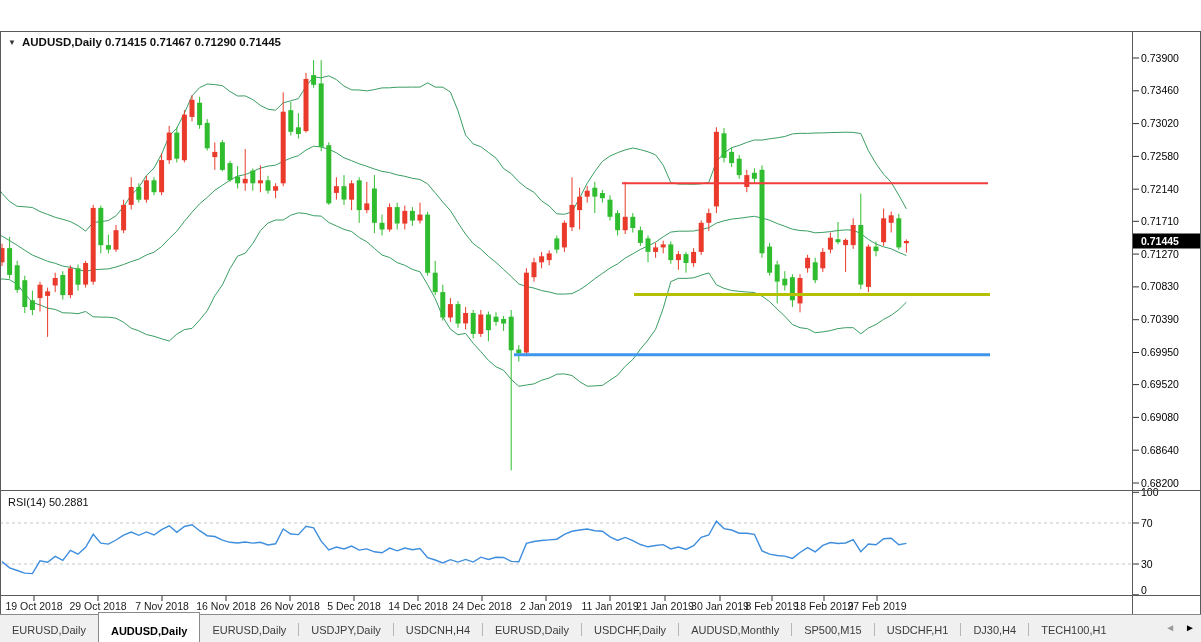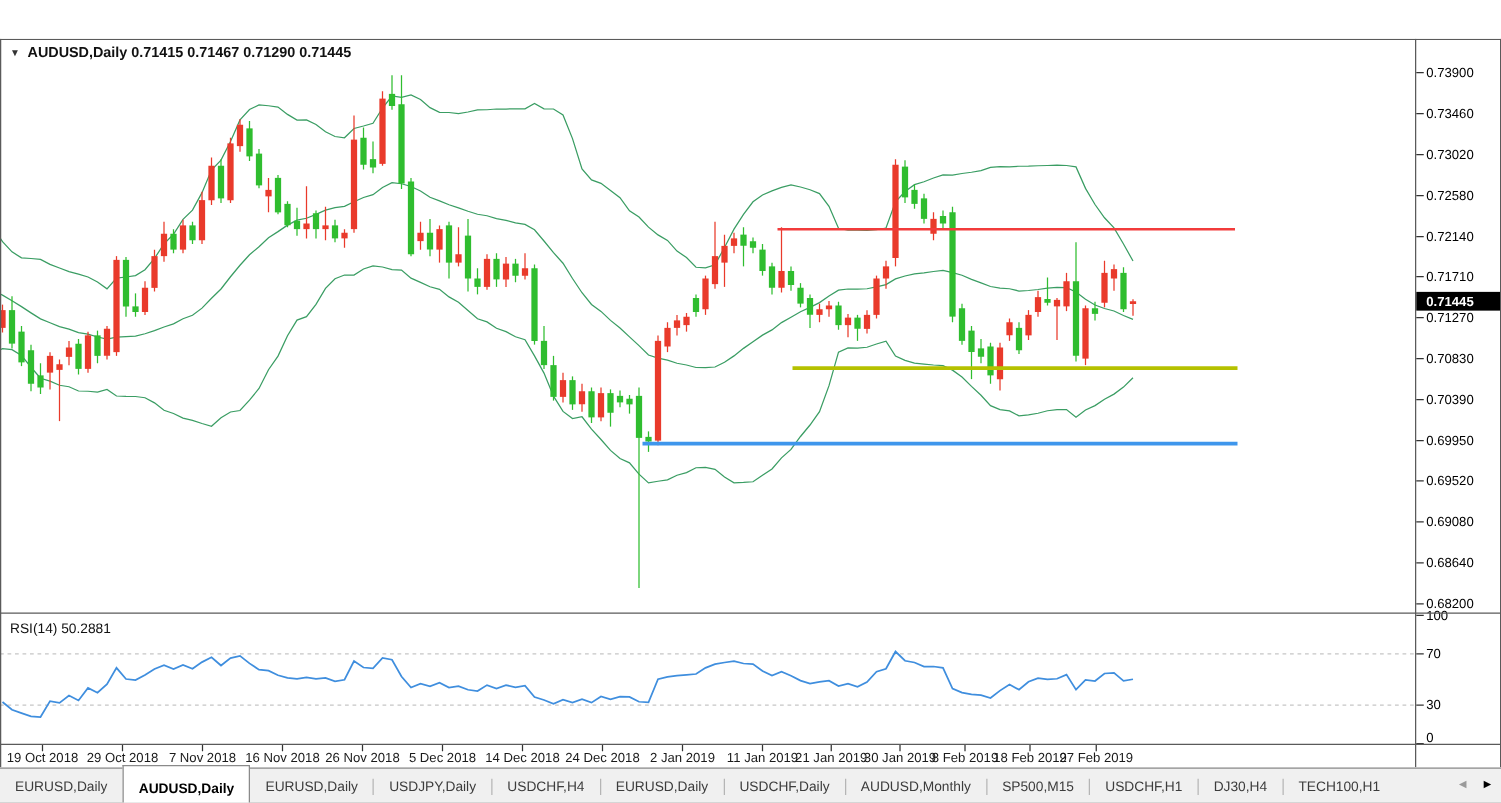--- a/index.html
+++ b/index.html
@@ -629,21 +629,21 @@
     <text class="rsi-label" x="8" y="506">RSI(14) 50.2881</text>
   </svg>
 
   <div class="tabbar" id="tabbar">
       <div class="tab">EURUSD,Daily</div>
       <div class="tab active">AUDUSD,Daily</div>
       <div class="tab">EURUSD,Daily</div>
       <div class="tabsep"></div>
       <div class="tab">USDJPY,Daily</div>
       <div class="tabsep"></div>
-      <div class="tab">USDCHF,H4</div>
+      <div class="tab">USDCNH,H4</div>
       <div class="tabsep"></div>
       <div class="tab">EURUSD,Daily</div>
       <div class="tabsep"></div>
       <div class="tab">USDCHF,Daily</div>
       <div class="tabsep"></div>
       <div class="tab">AUDUSD,Monthly</div>
       <div class="tabsep"></div>
       <div class="tab">SP500,M15</div>
       <div class="tabsep"></div>
       <div class="tab">USDCHF,H1</div>

